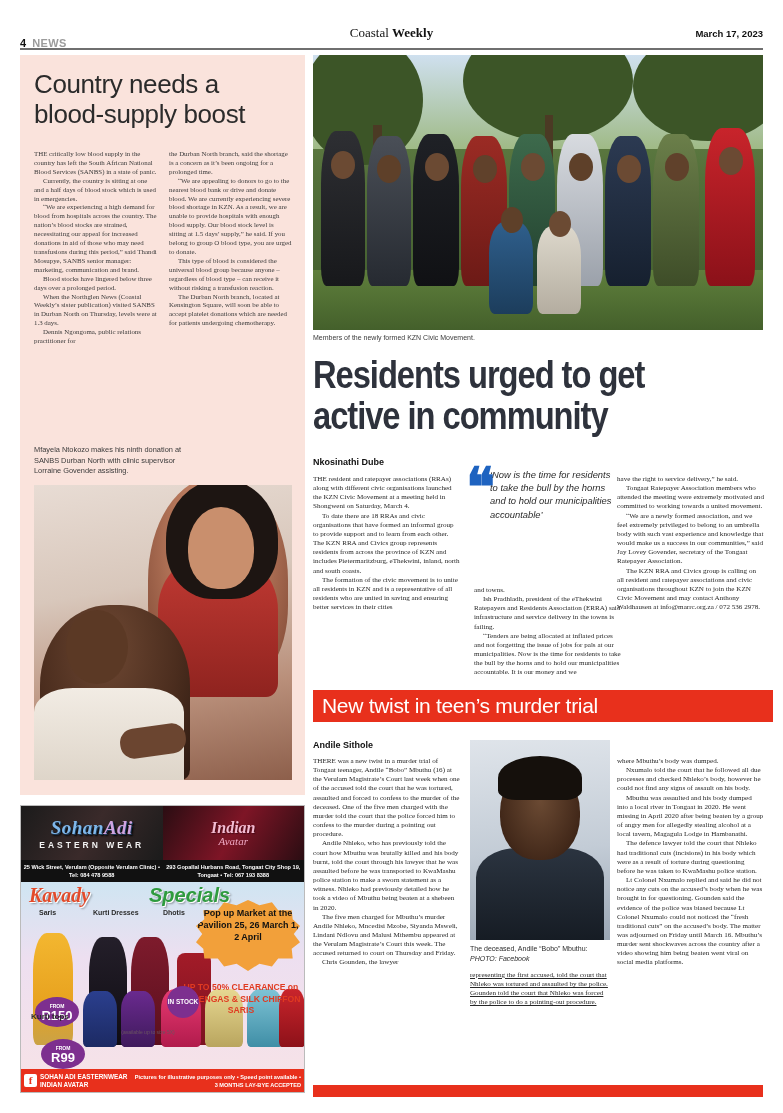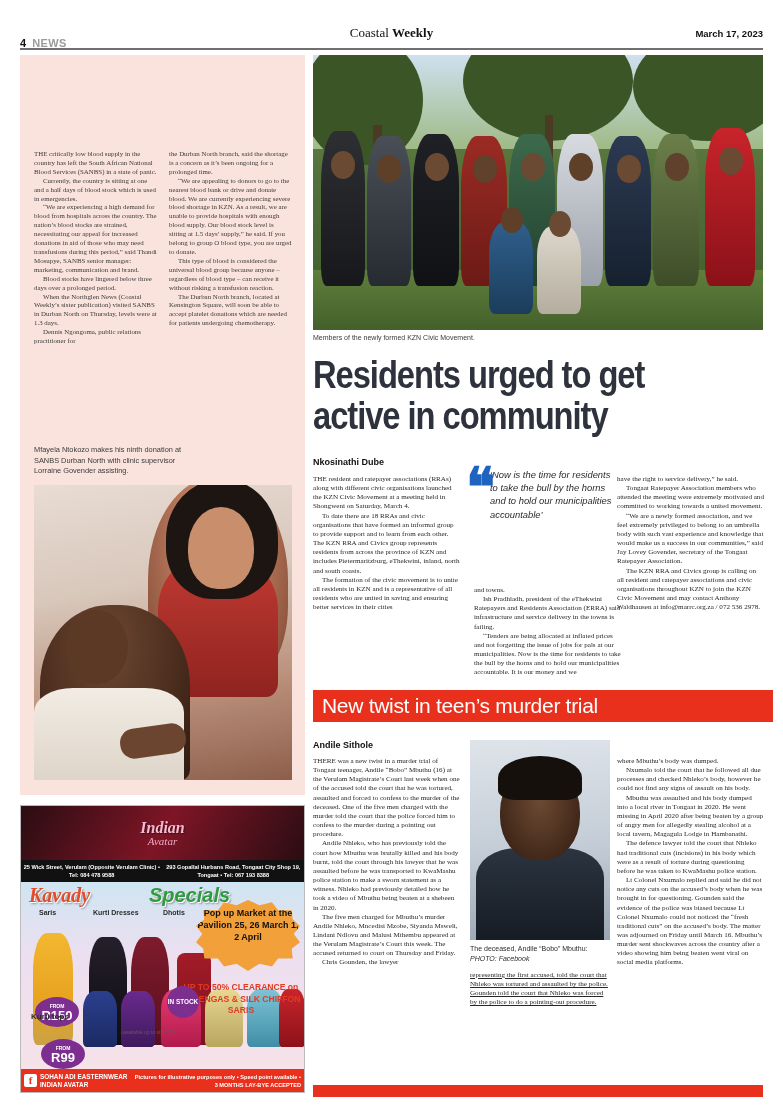--- a/index.html
+++ b/index.html
@@ -252,20 +252,21 @@
       <span class="mh-section">NEWS</span>
     </div>
     <div class="mh-center">
       <span class="l">Coastal </span><span class="b">Weekly</span>
     </div>
     <div class="mh-right">March 17, 2023</div>
   </div>
   <div class="mh-rule"></div>
 
   <div class="a1">
+    <div class="a1-head">Country needs a blood-supply boost</div>
 
     <div class="a1-cols">
       <div class="c">
         <div class="body-text">
           <p class="noind">THE critically low blood supply in the country has left the South African National Blood Services (SANBS) in a state of panic.</p>
           <p>Currently, the country is sitting at one and a half days of blood stock which is used in emergencies.</p>
           <p>“We are experiencing a high demand for blood from hospitals across the country. The nation’s blood stocks are strained, necessitating our appeal for increased donations in aid of those who may need transfusions during this period,” said Thandi Mosupye, SANBS senior manager: marketing, communication and brand.</p>
           <p>Blood stocks have lingered below three days over a prolonged period.</p>
           <p>When the Northglen News (Coastal Weekly’s sister publication) visited SANBS in Durban North on Thursday, levels were at 1.3 days.</p>
           <p>Dennis Ngongoma, public relations practitioner for</p>
@@ -289,20 +290,24 @@
       <div class="ph-face-a"></div>
       <div class="ph-person-b"></div>
       <div class="ph-shirt-b"></div>
       <div class="ph-face-b"></div>
       <div class="ph-arm"></div>
     </div>
   </div>
 
   <div class="ad">
     <div class="ad-top">
+      <div class="ad-brand">
+        <div class="ad-b1"><span>Sohan</span><span class="v">Adi</span></div>
+        <div class="ad-b2">EASTERN WEAR</div>
+      </div>
       <div class="ad-brand right">
         <div class="ad-b3">Indian</div>
         <div class="ad-b4">Avatar</div>
       </div>
     </div>
     <div class="ad-addr-row">
       <div class="ad-addr">25 Wick Street, Verulam (Opposite Verulam Clinic) • Tel: 084 478 9588</div>
       <div class="ad-addr">293 Gopallal Hurbans Road, Tongaat City Shop 19, Tongaat • Tel: 067 193 8388</div>
     </div>
 

